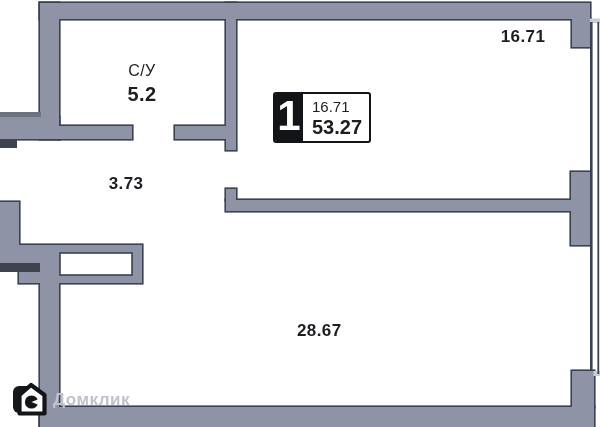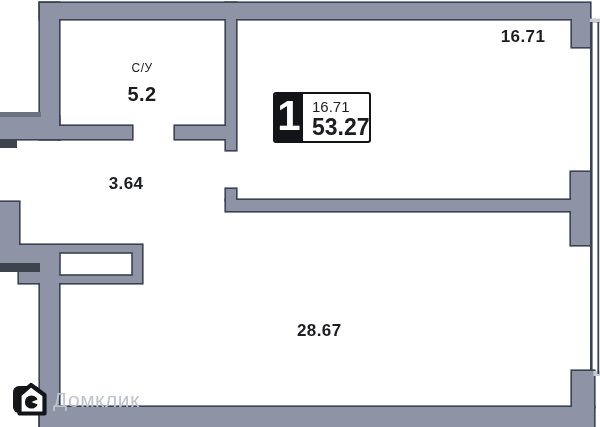--- a/index.html
+++ b/index.html
@@ -14,45 +14,45 @@
   .wall-outline rect{fill:var(--wall-outline);}
   .wall-fill rect{fill:var(--wall);}
   .txt{
     position:absolute;
     color:var(--text);
     letter-spacing:.4px;
     white-space:nowrap;
     line-height:1.1;
   }
   .centered{transform:translateX(-50%);}
-  .room-name{font-size:12px;font-weight:500;}
+  .room-name{font-size:16px;font-weight:500;}
   .room-area{font-size:17px;font-weight:bold;}
   
   #info-badge{
     position:absolute;left:273px;top:92px;
     width:98px;height:51px;box-sizing:border-box;
     background:#fff;border:2.5px solid var(--badge-bg);
     border-radius:3px;display:flex;overflow:hidden;
   }
   #badge-rooms{
     width:28px;flex:0 0 28px;background:var(--badge-bg);
     color:#fff;font-size:42px;font-weight:bold;
     display:flex;align-items:center;justify-content:center;
     padding-bottom:3px;
   }
   #badge-areas{padding:3px 0 0 9px;color:var(--text);}
   #badge-living{font-size:15px;line-height:20px;font-weight:400;}
-  #badge-total{font-size:23px;line-height:20px;font-weight:bold;}
+  #badge-total{font-size:20px;line-height:20px;font-weight:bold;}
   
   #watermark{
     position:absolute;left:13px;top:382px;
     display:flex;align-items:center;gap:4px;
   }
   #watermark-text{
-    font-size:21px;font-weight:normal;
+    font-size:17px;font-weight:bold;
     color:var(--watermark);letter-spacing:.5px;
   }
 </style>
 </head>
 <body>
 
 <div id="stage">
 
   <svg id="plan-svg" width="600" height="427" viewBox="0 0 600 427">
 
@@ -107,21 +107,21 @@
 
     <g>
       <rect x="590" y="22" width="2.6" height="349" style="fill:var(--wall-outline)"></rect>
       <rect x="597.4" y="22" width="1.8" height="352" style="fill:var(--wall-outline)"></rect>
     </g>
   </svg>
 
   <div class="txt room-name centered" style="left:142px;top:62px;">С/У</div>
   <div class="txt room-area centered" style="left:142px;top:83px;font-size:20px;">5.2</div>
 
-  <div class="txt room-area centered" style="left:126px;top:175px;">3.64</div>
+  <div class="txt room-area centered" style="left:126px;top:175px;">3.73</div>
 
   <div class="txt room-area centered" style="left:523px;top:28px;">16.71</div>
 
   <div class="txt room-area" style="left:297px;top:322px;">28.67</div>
 
   <div id="info-badge">
     <div id="badge-rooms">1</div>
     <div id="badge-areas">
       <div id="badge-living">16.71</div>
       <div id="badge-total">53.27</div>

